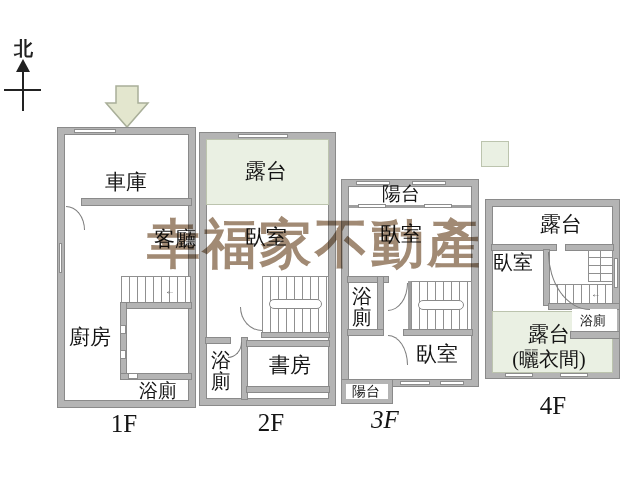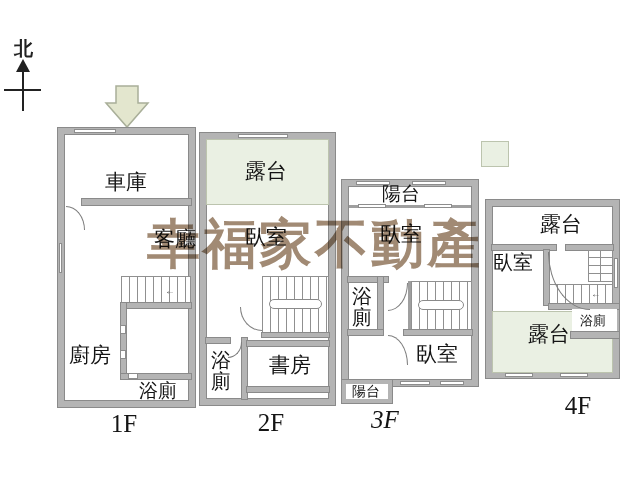--- a/index.html
+++ b/index.html
@@ -63,21 +63,21 @@
   <div class="lbl" style="left:127px;top:239px;margin-left:48px;">客廳</div>
   <div class="stairs" style="left:121px;top:276px;width:70px;height:28px;"></div>
   <div class="tiny" style="left:170px;top:290px;">←</div>
   <div class="wall" style="left:121px;top:303px;width:70px;height:5px;"></div>
   <div class="wall" style="left:121px;top:303px;width:5px;height:74px;"></div>
   <div class="win" style="left:120px;top:325px;width:6px;height:9px;"></div>
   <div class="win" style="left:120px;top:350px;width:6px;height:9px;"></div>
   <div class="wall" style="left:121px;top:374px;width:70px;height:5px;"></div>
   <div class="win" style="left:128px;top:373px;width:10px;height:6px;"></div>
   <div class="lbl" style="left:158px;top:391px;font-size:19px;">浴廁</div>
-  <div class="lbl" style="left:90px;top:355px;">廚房</div>
+  <div class="lbl" style="left:90px;top:337px;">廚房</div>
   <div class="flabel" style="left:124px;top:410px;">1F</div>
 
   <div class="unit" style="left:200px;top:133px;width:135px;height:272px;"></div>
   <div class="win" style="left:238px;top:134px;width:50px;height:4px;"></div>
   <div class="green" style="left:206px;top:139px;width:123px;height:66px;"></div>
   <div class="lbl" style="left:266px;top:171px;">露台</div>
   <div class="lbl" style="left:266px;top:237px;">臥室</div>
   <div class="stairs" style="left:262px;top:276px;width:67px;height:57px;"></div>
   <div class="pill" style="left:269px;top:299px;width:53px;height:10px;"></div>
   <div class="arc" style="left:240px;top:307px;width:22px;height:24px;border-left-width:1px;border-bottom-width:1px;border-radius:0 0 0 100%;"></div>
@@ -127,20 +127,21 @@
   <div class="abs" style="left:600px;top:250px;width:1px;height:32px;background:#909090;"></div>
   <div class="stairs" style="left:549px;top:284px;width:64px;height:20px;"></div>
   <div class="tiny" style="left:596px;top:293px;">←</div>
   <div class="wall" style="left:549px;top:304px;width:70px;height:5px;"></div>
   <div class="green" style="left:492px;top:311px;width:121px;height:62px;"></div>
   <div class="abs" style="left:572px;top:309px;width:45px;height:23px;background:#fff;"></div>
   <div class="wall" style="left:571px;top:332px;width:48px;height:6px;"></div>
   <div class="lbl" style="left:593px;top:321px;font-size:13px;">浴廁</div>
   <div class="arc" style="left:548px;top:252px;width:42px;height:58px;border-left-width:1px;border-bottom-width:1px;border-radius:0 0 0 100%;"></div>
   <div class="lbl" style="left:549px;top:334px;">露台</div>
+  <div class="lbl" style="left:549px;top:359px;font-size:20px;">(曬衣間)</div>
   <div class="win" style="left:505px;top:373px;width:28px;height:4px;"></div>
   <div class="win" style="left:560px;top:373px;width:28px;height:4px;"></div>
   <div class="win" style="left:614px;top:258px;width:4px;height:30px;"></div>
-  <div class="flabel" style="left:553px;top:392px;margin-left:25px;">4F</div>
+  <div class="flabel" style="left:553px;top:392px;">4F</div>
 
   <div id="watermark">幸福家不動產</div>
 
 </div>
 
 </body></html>

